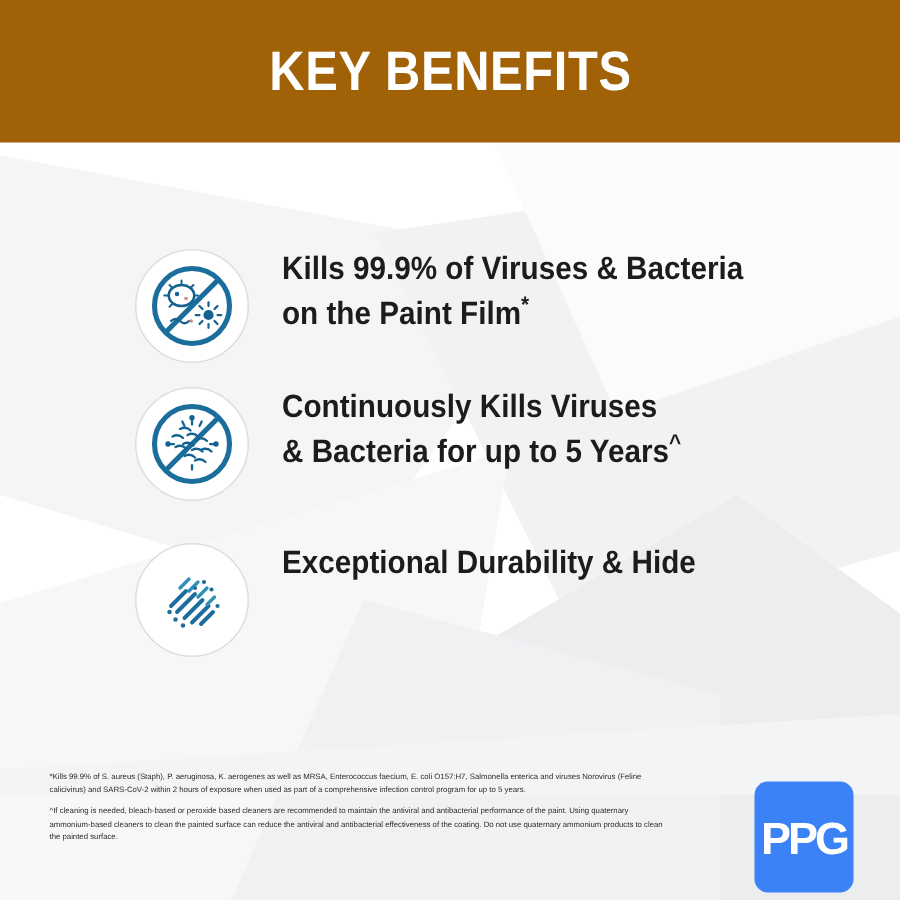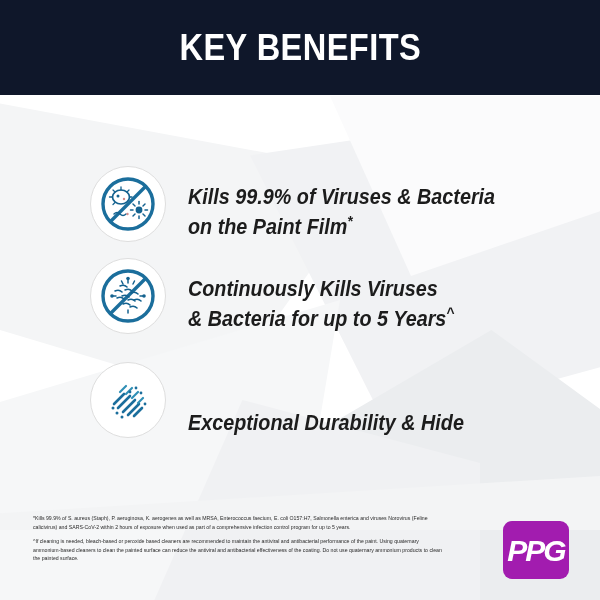--- a/index.html
+++ b/index.html
@@ -67,21 +67,21 @@
     background: #f3f4f5;
     clip-path: polygon(0 72%, 100% 10%, 100% 100%, 0 100%);
   }
 
   
   .header {
     position: absolute;
     left: 0; top: 0;
     width: 600px;
     height: 95px;
-    background: #0f172a;
+    background: #a16207;
     display: flex;
     align-items: center;
     justify-content: center;
     z-index: 3;
   }
   .header-title {
     color: #ffffff;
     font-size: 37px;
     font-weight: bold;
     letter-spacing: 0.5px;
@@ -93,23 +93,22 @@
   
   .benefits {
     position: absolute;
     left: 0; top: 96px;
     width: 600px;
     z-index: 2;
   }
   .benefit-row {
     position: absolute;
     display: flex;
-    align-items: flex-end;
+    align-items: flex-start;
     left: 90px;
-    font-style: italic;
   }
   .row-1 { top: 70px; }
   .row-2 { top: 162px; }
   .row-3 { top: 266px; }
 
   .icon-circle {
     width: 76px;
     height: 76px;
     border-radius: 50%;
     background: #ffffff;
@@ -153,28 +152,27 @@
   .footnote + .footnote {
     margin-top: 6px;
   }
 
   
   .ppg-logo {
     position: absolute;
     left: 503px;
     top: 521px;
     width: 66px;
-    height: 58px;
-    background: #a21caf;
+    height: 74px;
+    background: #3b82f6;
     border-radius: 9px;
     display: flex;
     align-items: center;
     justify-content: center;
     z-index: 4;
-    font-style: italic;
   }
   .ppg-logo svg { display: block; }
 </style>
 </head>
 <body>
 
 <div id="page">
 
   <div class="bg-layer">
     <div class="facet f1"></div>

